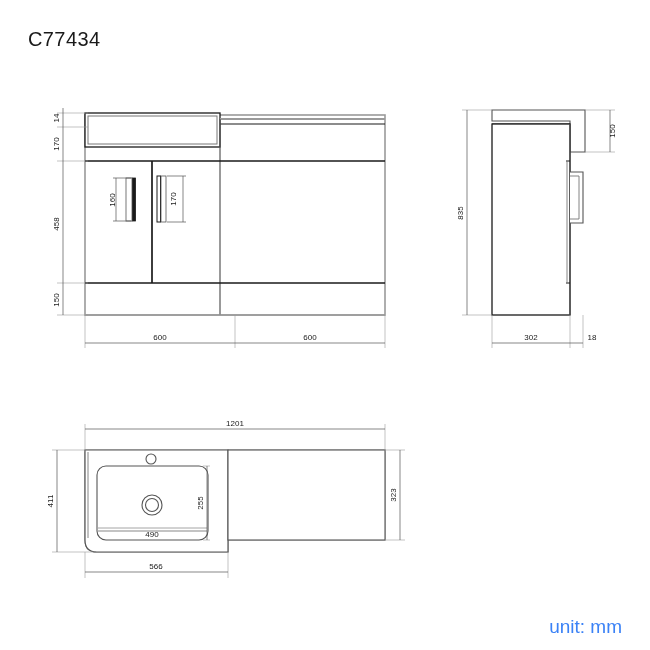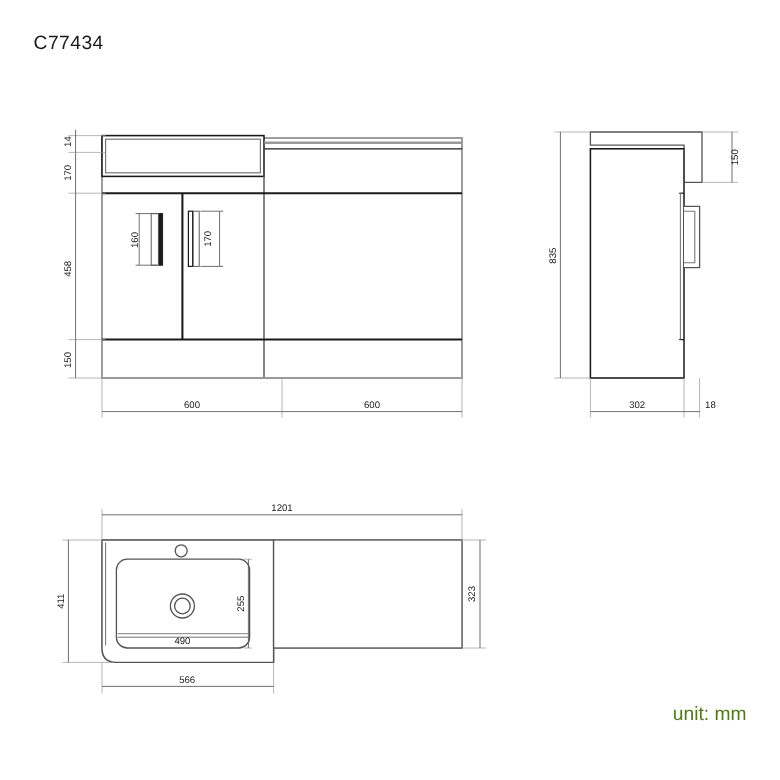--- a/index.html
+++ b/index.html
@@ -19,31 +19,31 @@
     position: absolute;
     left: 0;
     top: 0;
     width: 650px;
     height: 650px;
   }
   .title-code {
     position: absolute;
     left: 28px;
     top: 28px;
-    font-size: 16px;
+    font-size: 20px;
     letter-spacing: 0.4px;
     color: #1a1a1a;
     white-space: nowrap;
   }
   .unit-note {
     position: absolute;
     right: 28px;
-    bottom: 45px;
-    font-size: 16px;
-    color: #4d7c0f;
+    bottom: 12px;
+    font-size: 19px;
+    color: #3b82f6;
     white-space: nowrap;
   }
   svg { display: block; }
   text { font-family: "Liberation Sans", sans-serif; fill: #1a1a1a; }
 </style>
 </head>
 <body>
 
 <div id="drawing-root">
 

